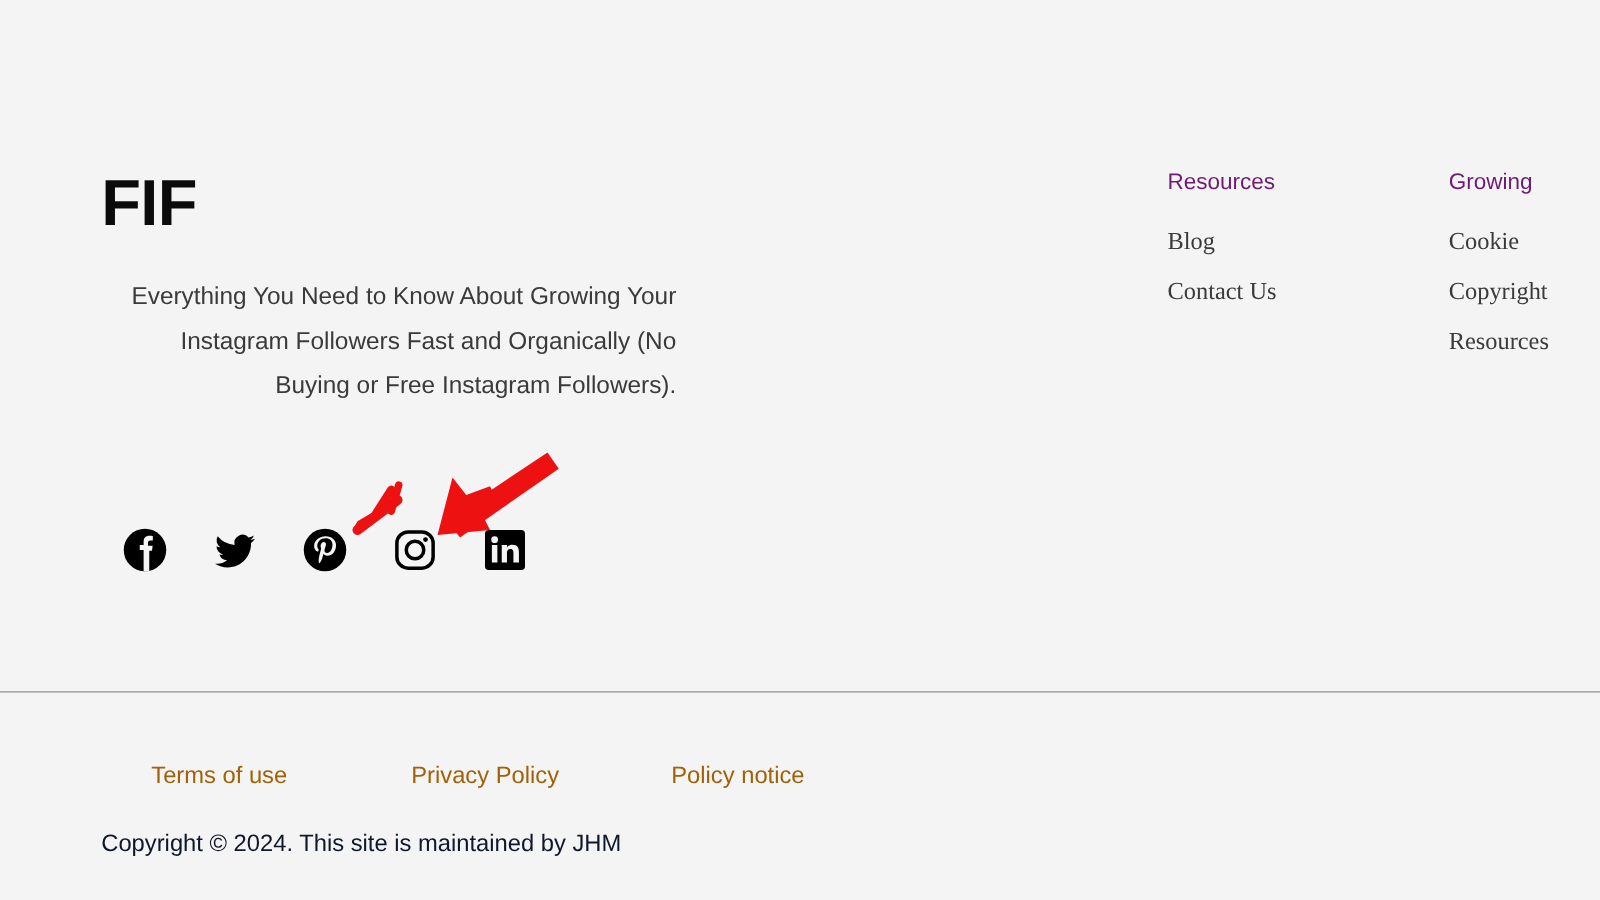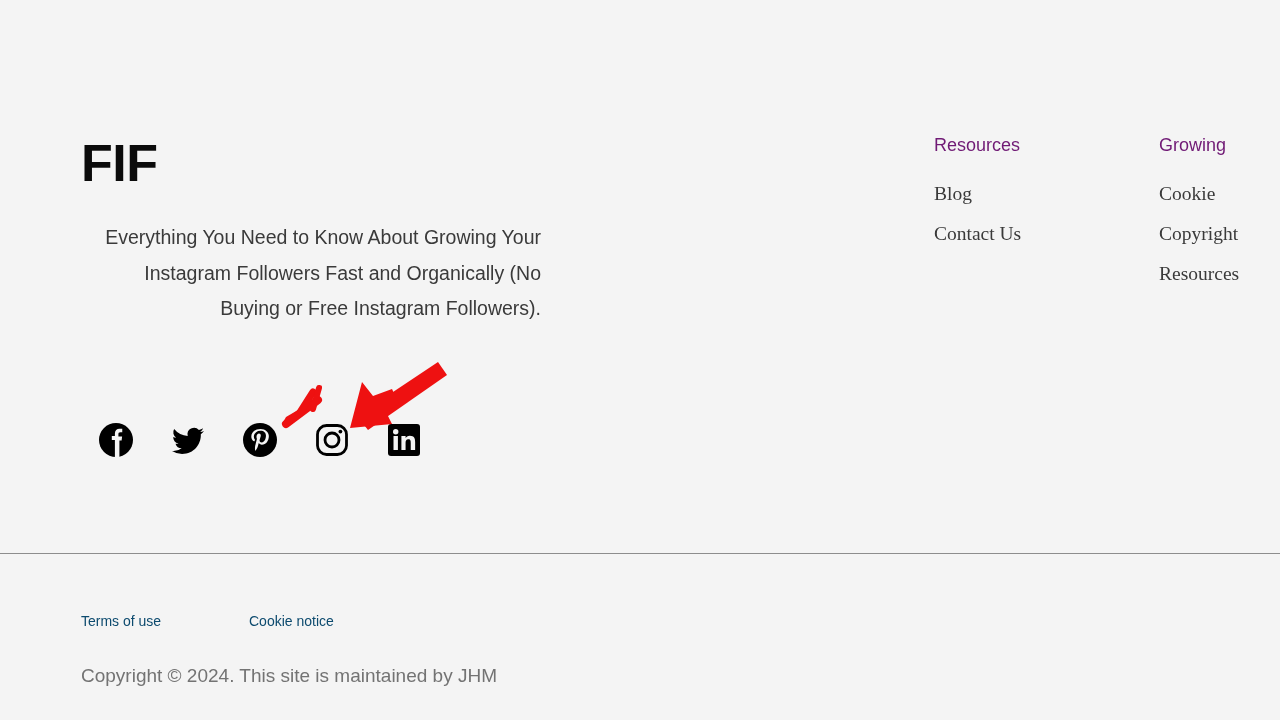--- a/index.html
+++ b/index.html
@@ -140,38 +140,39 @@
   }
 
   .legal-row {
     position: absolute;
     left: 81px;
     top: 54px;
     display: flex;
     align-items: baseline;
   }
   .legal-link {
-    font-size: 14px;
+    font-size: 19px;
     line-height: 26px;
-    color: #0c4a6e;
+    color: #a16207;
     text-decoration: none;
     white-space: nowrap;
     cursor: pointer;
+    margin-left: 40px;
   }
   .legal-link.l0 { width: 168px; }
   .legal-link.l1 { width: 168px; }
 
   .copyright {
     position: absolute;
     left: 81px;
     top: 109px;
     margin: 0;
     font-size: 19px;
     line-height: 26px;
-    color: #737373;
+    color: #0f172a;
     white-space: nowrap;
   }
 
   
   .annotation-layer {
     position: absolute;
     left: 0;
     top: 0;
     width: 1280px;
     height: 720px;
@@ -259,21 +260,22 @@
     </div>
 
   </div>
 
   <div class="footer-divider"></div>
 
   <div class="footer-lower">
 
     <div class="legal-row">
       <a class="legal-link l0" href="#">Terms of use</a>
-      <a class="legal-link l2" href="#">Cookie notice</a>
+      <a class="legal-link l1" href="#">Privacy Policy</a>
+      <a class="legal-link l2" href="#">Policy notice</a>
     </div>
 
     <p class="copyright">Copyright © 2024. This site is maintained by JHM</p>
   </div>
 
   <svg class="annotation-layer" viewBox="0 0 1280 720" xmlns="http://www.w3.org/2000/svg">
 
     <g fill="#ee1111">
 
       <path d="M438 362 L447 375 L368 430 L357 416 Z"></path>

